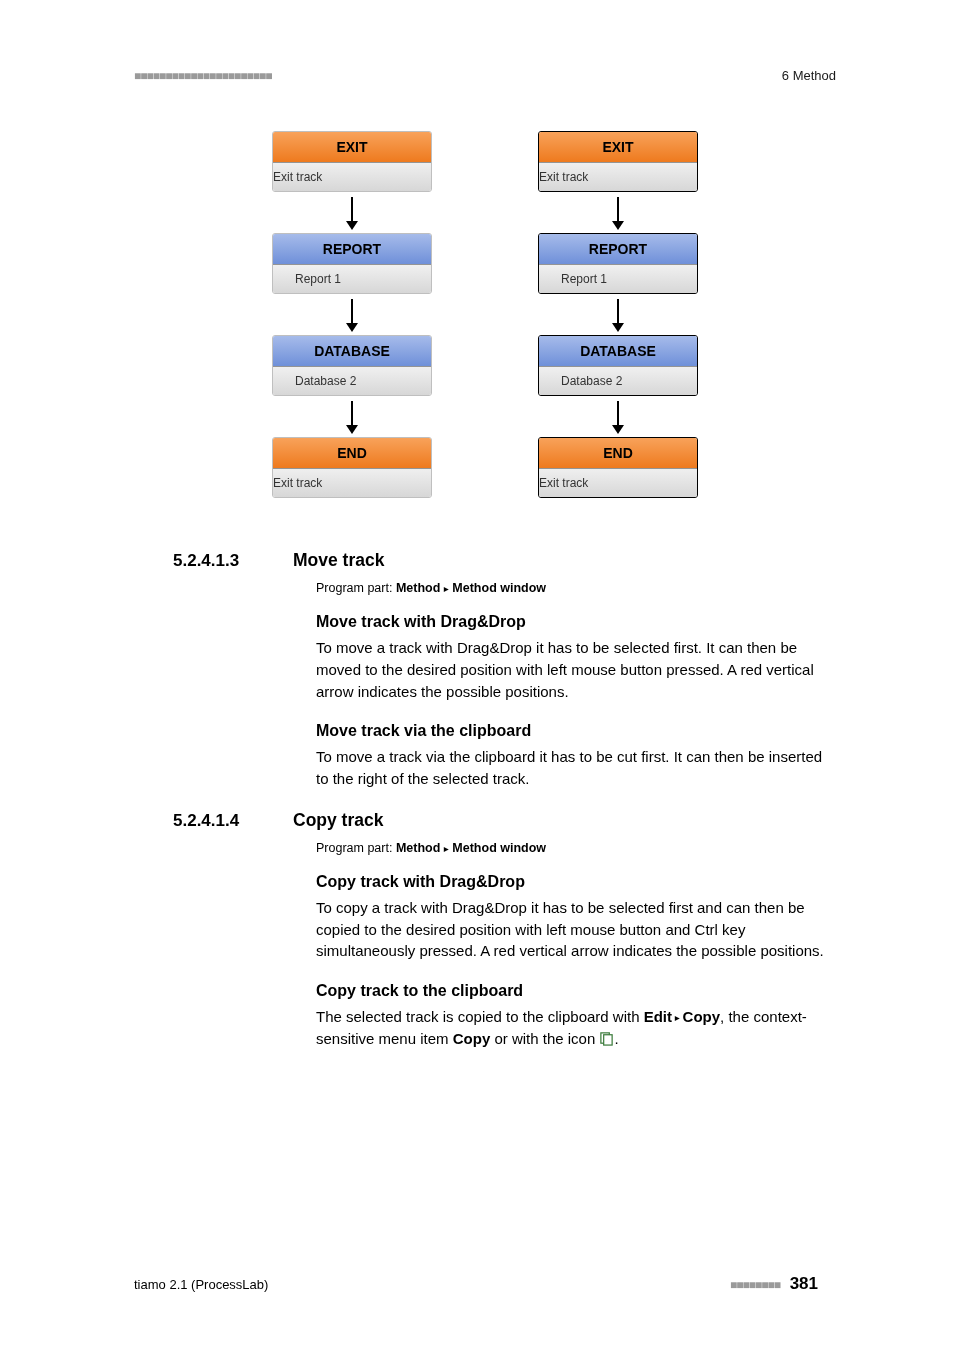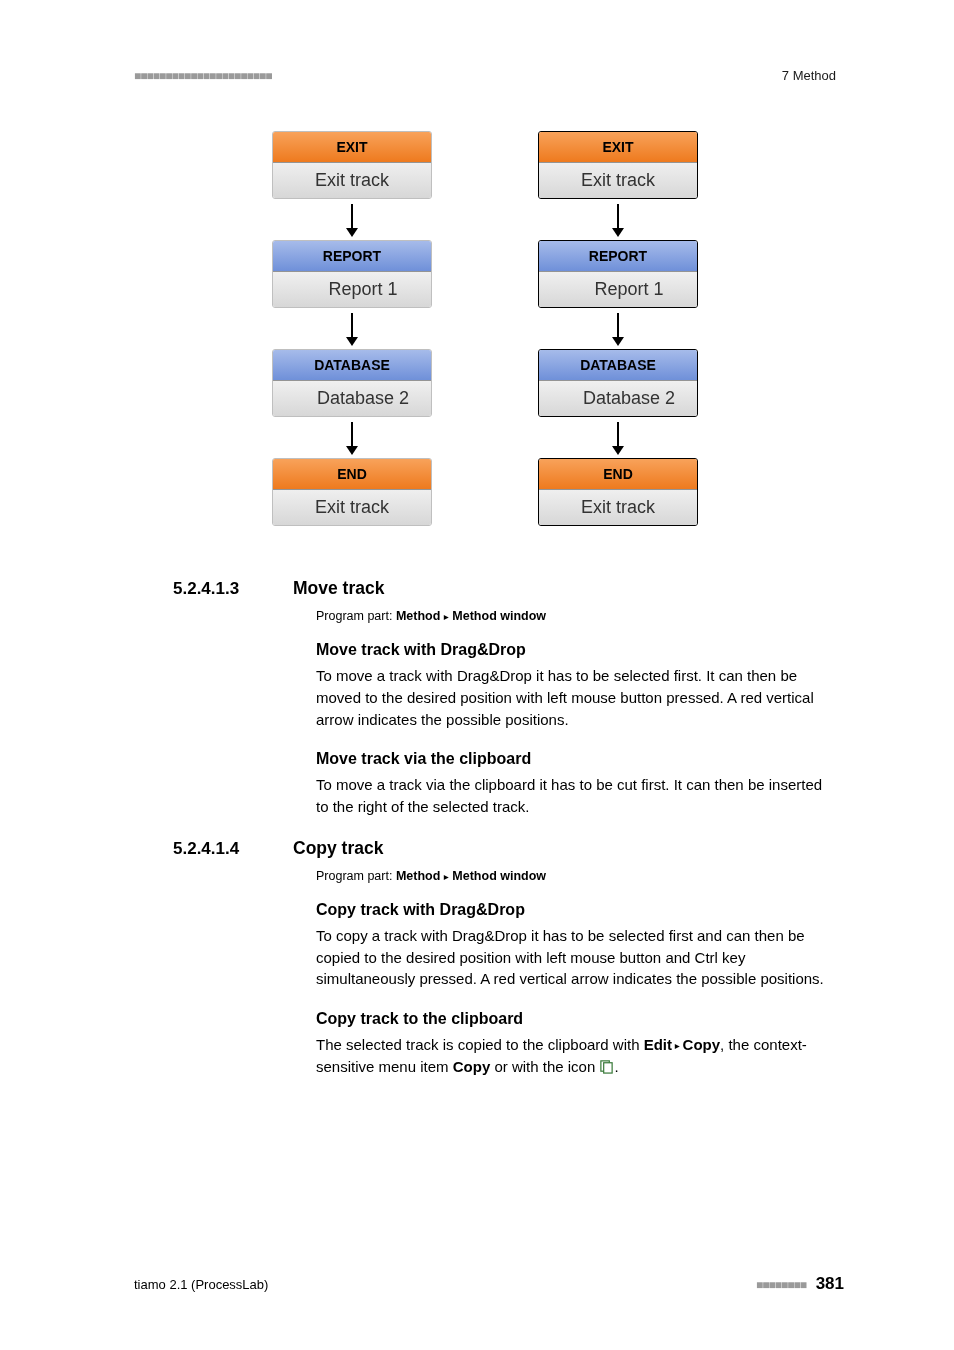--- a/index.html
+++ b/index.html
@@ -52,22 +52,21 @@
     overflow: hidden;
   }
   .node-head {
     text-align: center;
     font-weight: bold;
     font-size: 14px;
     padding: 7px 0;
     border-bottom: 1px solid #949494;
   }
   .node-body {
-    text-align: center;
-    font-size: 18px;
+    font-size: 12px;
     padding: 7px 0;
     color: #333;
   }
   .orange .node-head {
     background: linear-gradient(#f8a25a, #ee7a1e);
     color: #000;
   }
   .orange .node-body {
     background: linear-gradient(#efefef, #d7d7d7);
   }
@@ -144,36 +143,36 @@
   .copy-icon {
     display: inline-block;
     vertical-align: -2px;
     width: 15px;
     height: 15px;
   }
   .footer {
     position: absolute;
     bottom: 56px;
     left: 134px;
-    right: 110px;
+    right: 136px;
     display: flex;
     justify-content: space-between;
     align-items: center;
     font-size: 13px;
   }
   .footer-dots { color: #9a9a9a; letter-spacing: -1px; margin-right: 6px; font-size: 12px;}
   .footer-pg { font-weight: bold; font-size: 17px; }
 </style>
 </head>
 <body>
 
 <div class="page">
   <div class="header">
     <div class="dots-left">■■■■■■■■■■■■■■■■■■■■■■</div>
-    <div class="header-right">7 Method</div>
+    <div class="header-right">6 Method</div>
   </div>
 
   <div class="diagram-wrap">
     <div class="diagram">
 
       <div class="col">
         <div class="node orange">
           <div class="node-head">EXIT</div>
           <div class="node-body">Exit track</div>
         </div>

